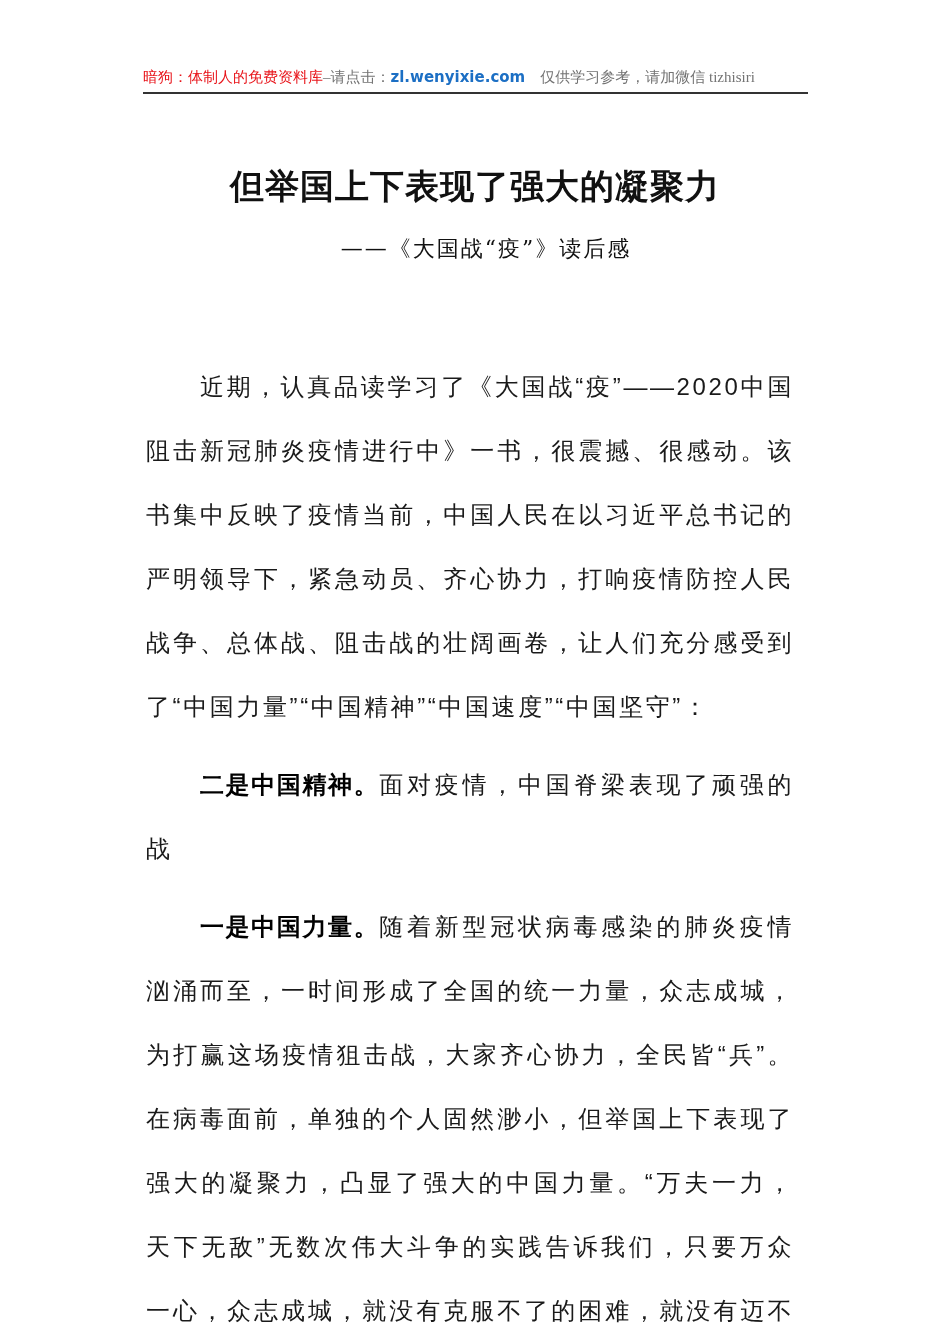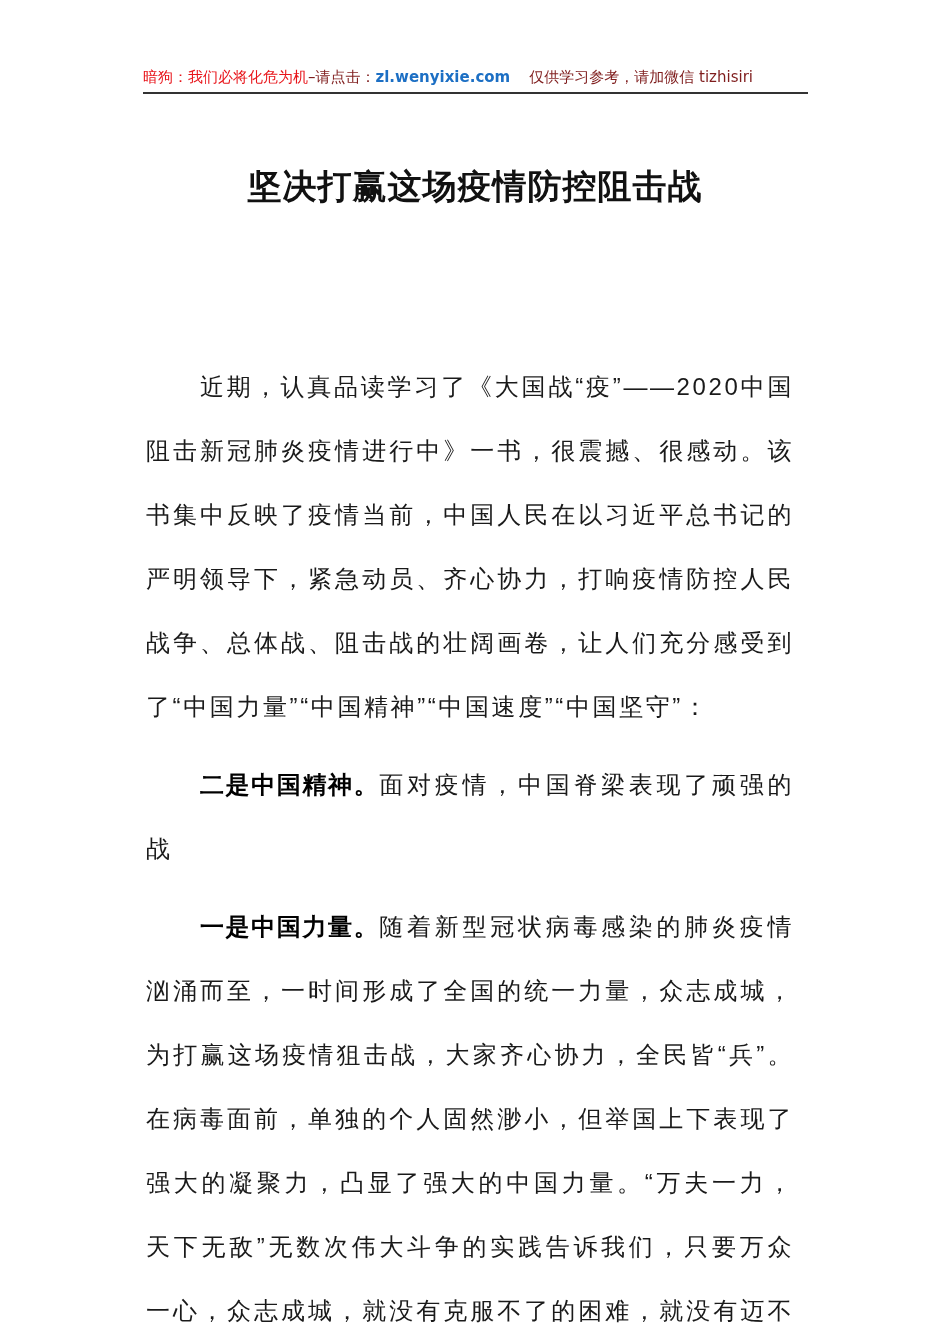--- a/index.html
+++ b/index.html
@@ -27,21 +27,21 @@
       left: 143px;
       top: 66px;
       width: 665px;
       height: 24px;
       font-size: 15px;
       line-height: 22px;
       white-space: nowrap;
       font-family: "DejaVu Sans", sans-serif;
     }
     .header .red { color: #e8141a; }
-    .header .dark { color: #7f1d1d; }
+    .header .dark { color: #737373; font-family: Liberation Serif, serif; }
     .header .blue { color: #1c6fc4; font-weight: bold; }
     .header-rule {
       position: absolute;
       left: 143px;
       top: 92px;
       width: 665px;
       height: 2px;
       background: #333333;
     }
     .notice {
@@ -103,26 +103,27 @@
       letter-spacing: 0.5px;
       color: #000000;
     }
   </style>
 </head>
 <body>
 
 <div class="page">
 
   <div class="header">
-    <span class="red">暗狗：我们必将化危为机</span><span class="dark">–请点击：</span><span class="blue">zl.wenyixie.com</span><span class="dark">&nbsp;&nbsp;&nbsp;&nbsp;</span><span class="dark">仅供学习参考，请加微信 tizhisiri</span>
+    <span class="red">暗狗：体制人的免费资料库</span><span class="dark">–请点击：</span><span class="blue">zl.wenyixie.com</span><span class="dark">&nbsp;&nbsp;&nbsp;&nbsp;</span><span class="dark">仅供学习参考，请加微信 tizhisiri</span>
   </div>
   <div class="header-rule"></div>
 
 
-  <div class="title">坚决打赢这场疫情防控阻击战</div>
+  <div class="title">但举国上下表现了强大的凝聚力</div>
+  <div class="subtitle">——《大国战“疫”》读后感</div>
 
   <div class="body-text">
     <p class="para">
       <span>近期，认真品读学习了《大国战“疫”——2020中国阻击新冠肺炎疫情进行中》一书，很震撼、很感动。该书集中反映了疫情当前，中国人民在以习近平总书记的严明领导下，紧急动员、齐心协力，打响疫情防控人民战争、总体战、阻击战的壮阔画卷，让人们充分感受到了“中国力量”“中国精神”“中国速度”“中国坚守”：</span>
     </p>
     <p class="para">
       <span class="lead">二是中国精神。</span><span>面对疫情，中国脊梁表现了顽强的战</span>
     </p>
     <p class="para">
       <span class="lead">一是中国力量。</span><span>随着新型冠状病毒感染的肺炎疫情汹涌而至，一时间形成了全国的统一力量，众志成城，为打赢这场疫情狙击战，大家齐心协力，全民皆“兵”。 在病毒面前，单独的个人固然渺小，但举国上下表现了强大的凝聚力，凸显了强大的中国力量。“万夫一力，天下无敌”无数次伟大斗争的实践告诉我们，只要万众一心，众志成城，就没有克服不了的困难，就没有迈不过去的坎坎，这也是我们战胜前进道路上一切风险挑战、不断从胜利走向新的胜利的重要法宝。这一次，汇聚起了抗击疫情的磅礴力量,我们必将化危为机，走过严冬，迎来阳光明媚的春天。</span>

